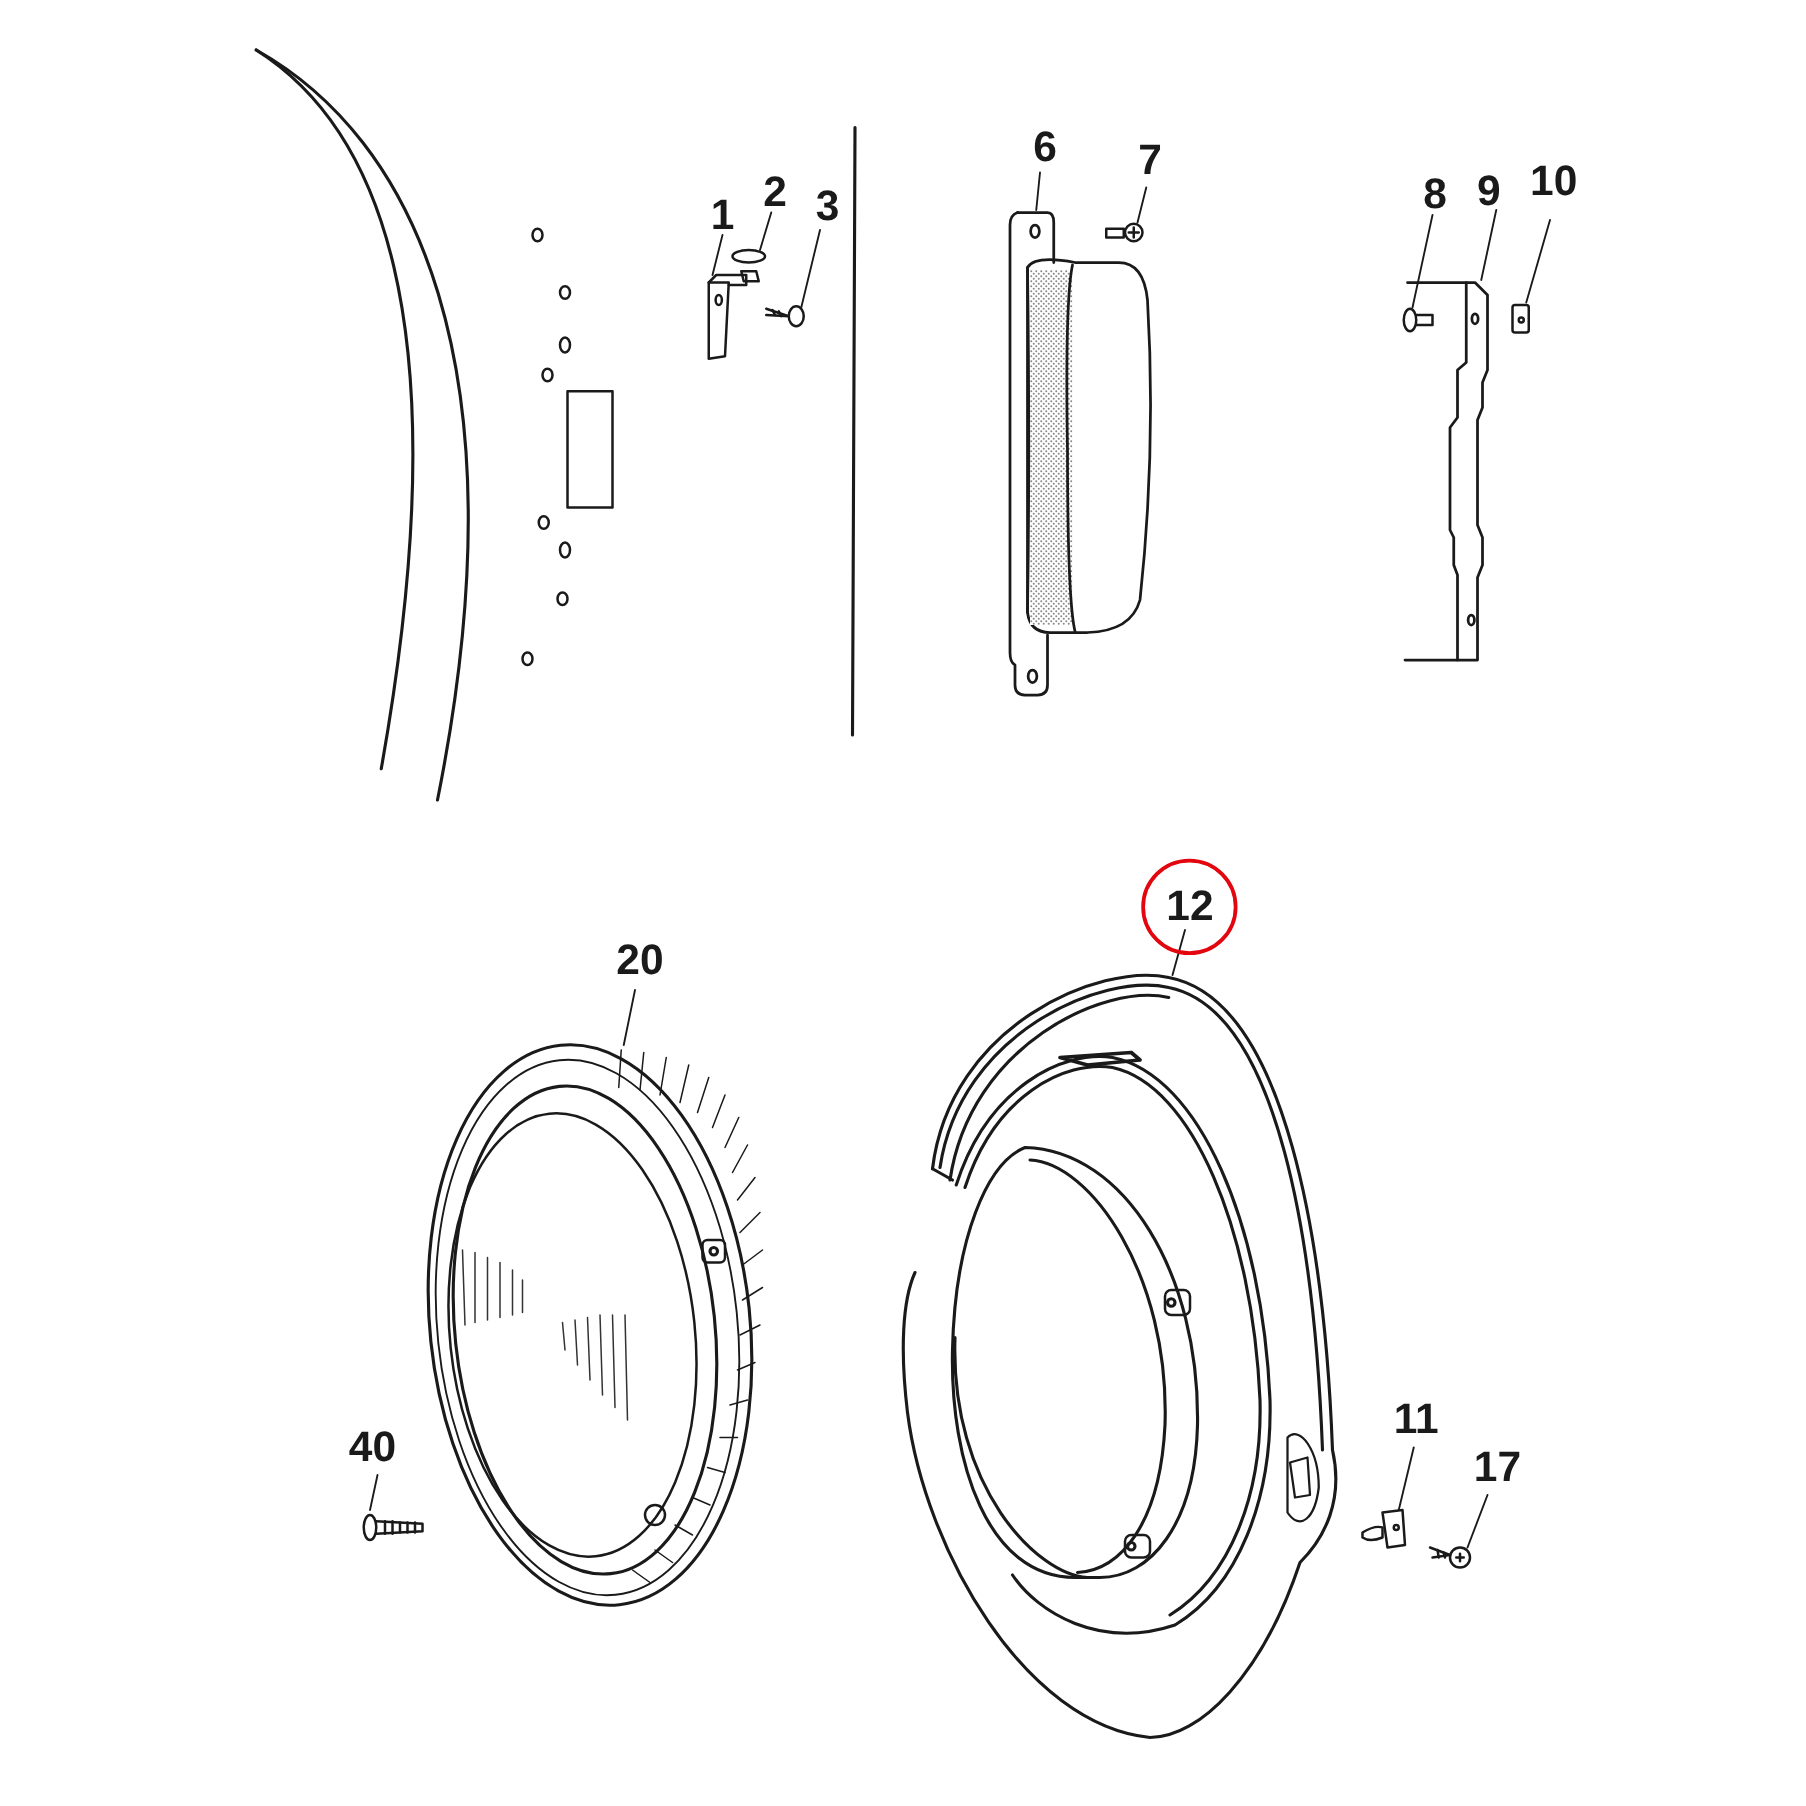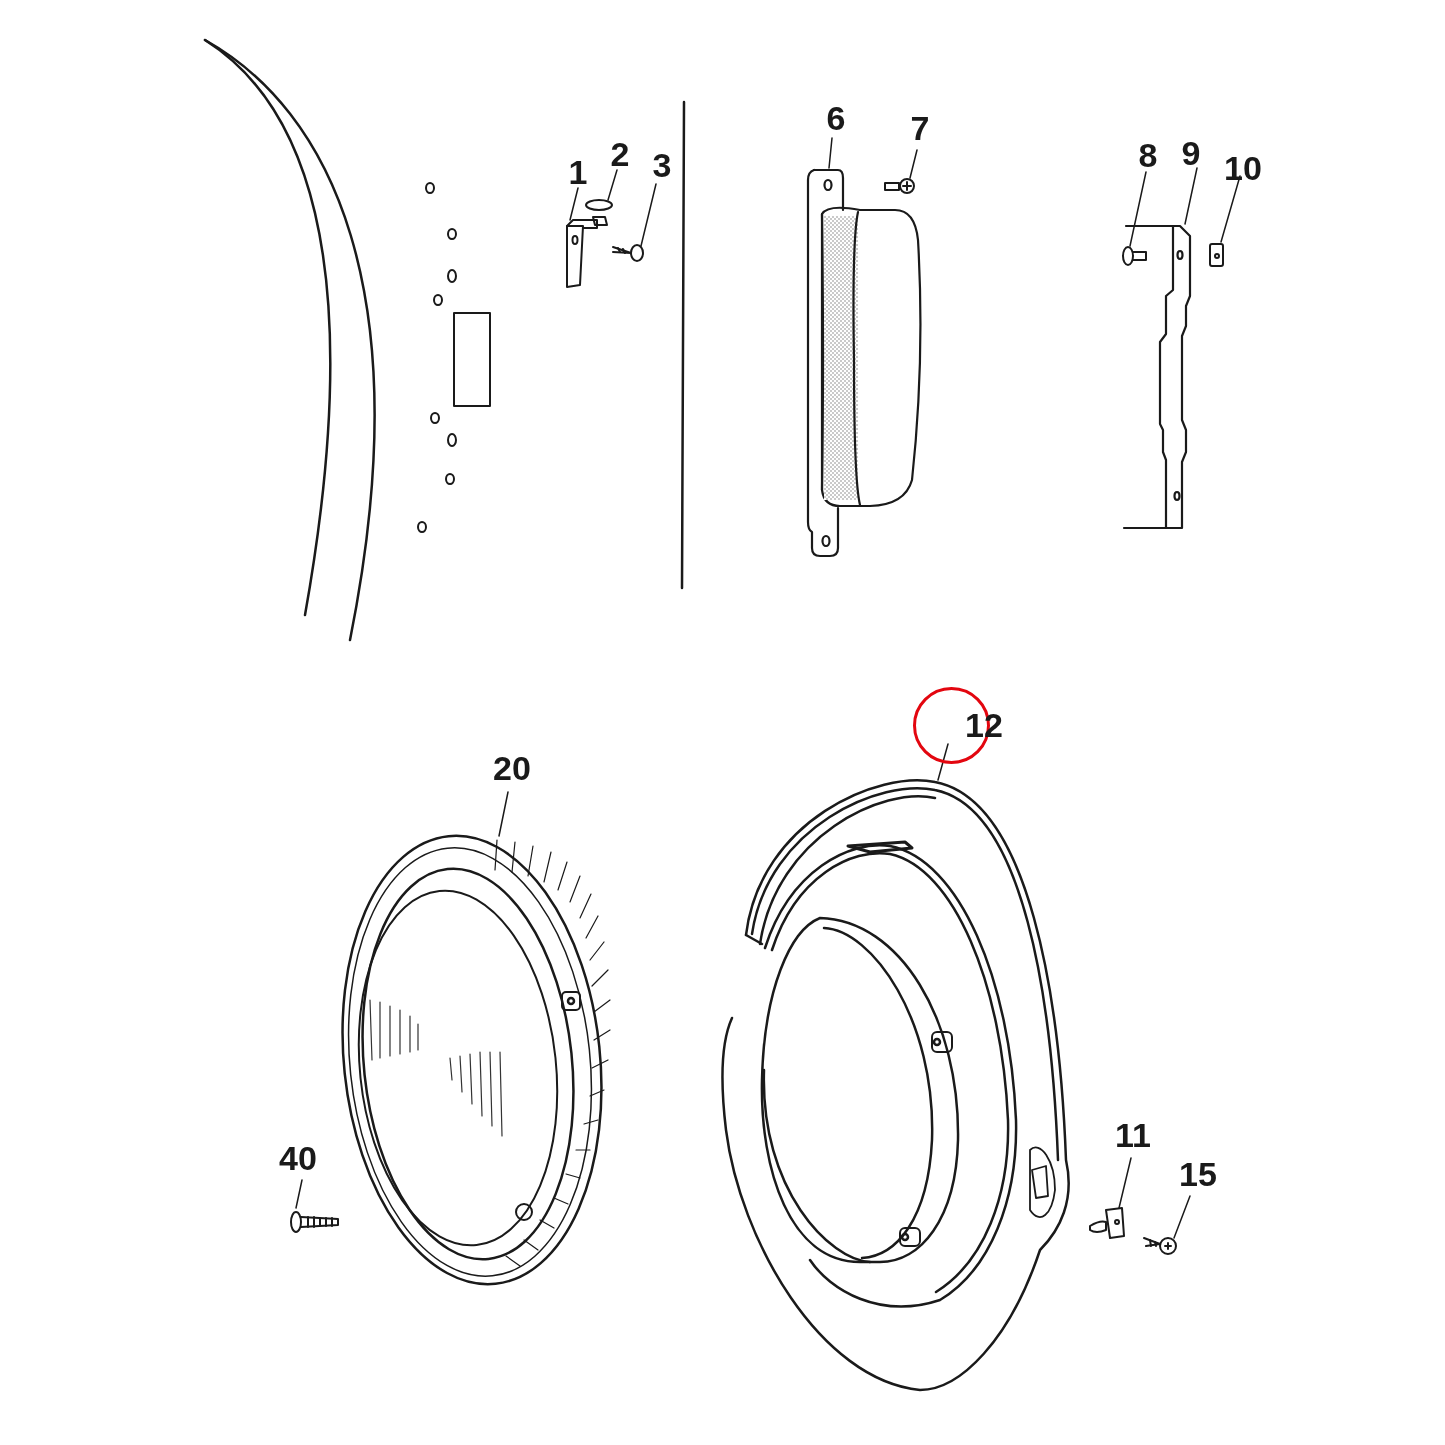--- a/index.html
+++ b/index.html
@@ -164,19 +164,19 @@
   </g>
 </svg>
 
 <div class="lbl" style="left:578px;top:172px">1</div>
 <div class="lbl" style="left:620px;top:154px">2</div>
 <div class="lbl" style="left:662px;top:165px">3</div>
 <div class="lbl" style="left:836px;top:118px">6</div>
 <div class="lbl" style="left:920px;top:128px">7</div>
 <div class="lbl" style="left:1148px;top:155px">8</div>
 <div class="lbl" style="left:1191px;top:153px">9</div>
-<div class="lbl" style="left:1243px;top:168px">10</div>
+<div class="lbl" style="left:1243px;top:145px">10</div>
 <div class="hl" style="left:913px;top:687px;width:77px;height:77px"></div>
-<div class="lbl" style="left:984px;top:725px">12</div>
+<div class="lbl" style="left:952px;top:725px">12</div>
 <div class="lbl" style="left:1133px;top:1135px">11</div>
-<div class="lbl" style="left:1198px;top:1174px">15</div>
+<div class="lbl" style="left:1198px;top:1174px">17</div>
 <div class="lbl" style="left:512px;top:768px">20</div>
 <div class="lbl" style="left:298px;top:1158px">40</div>
 
 </body></html>

